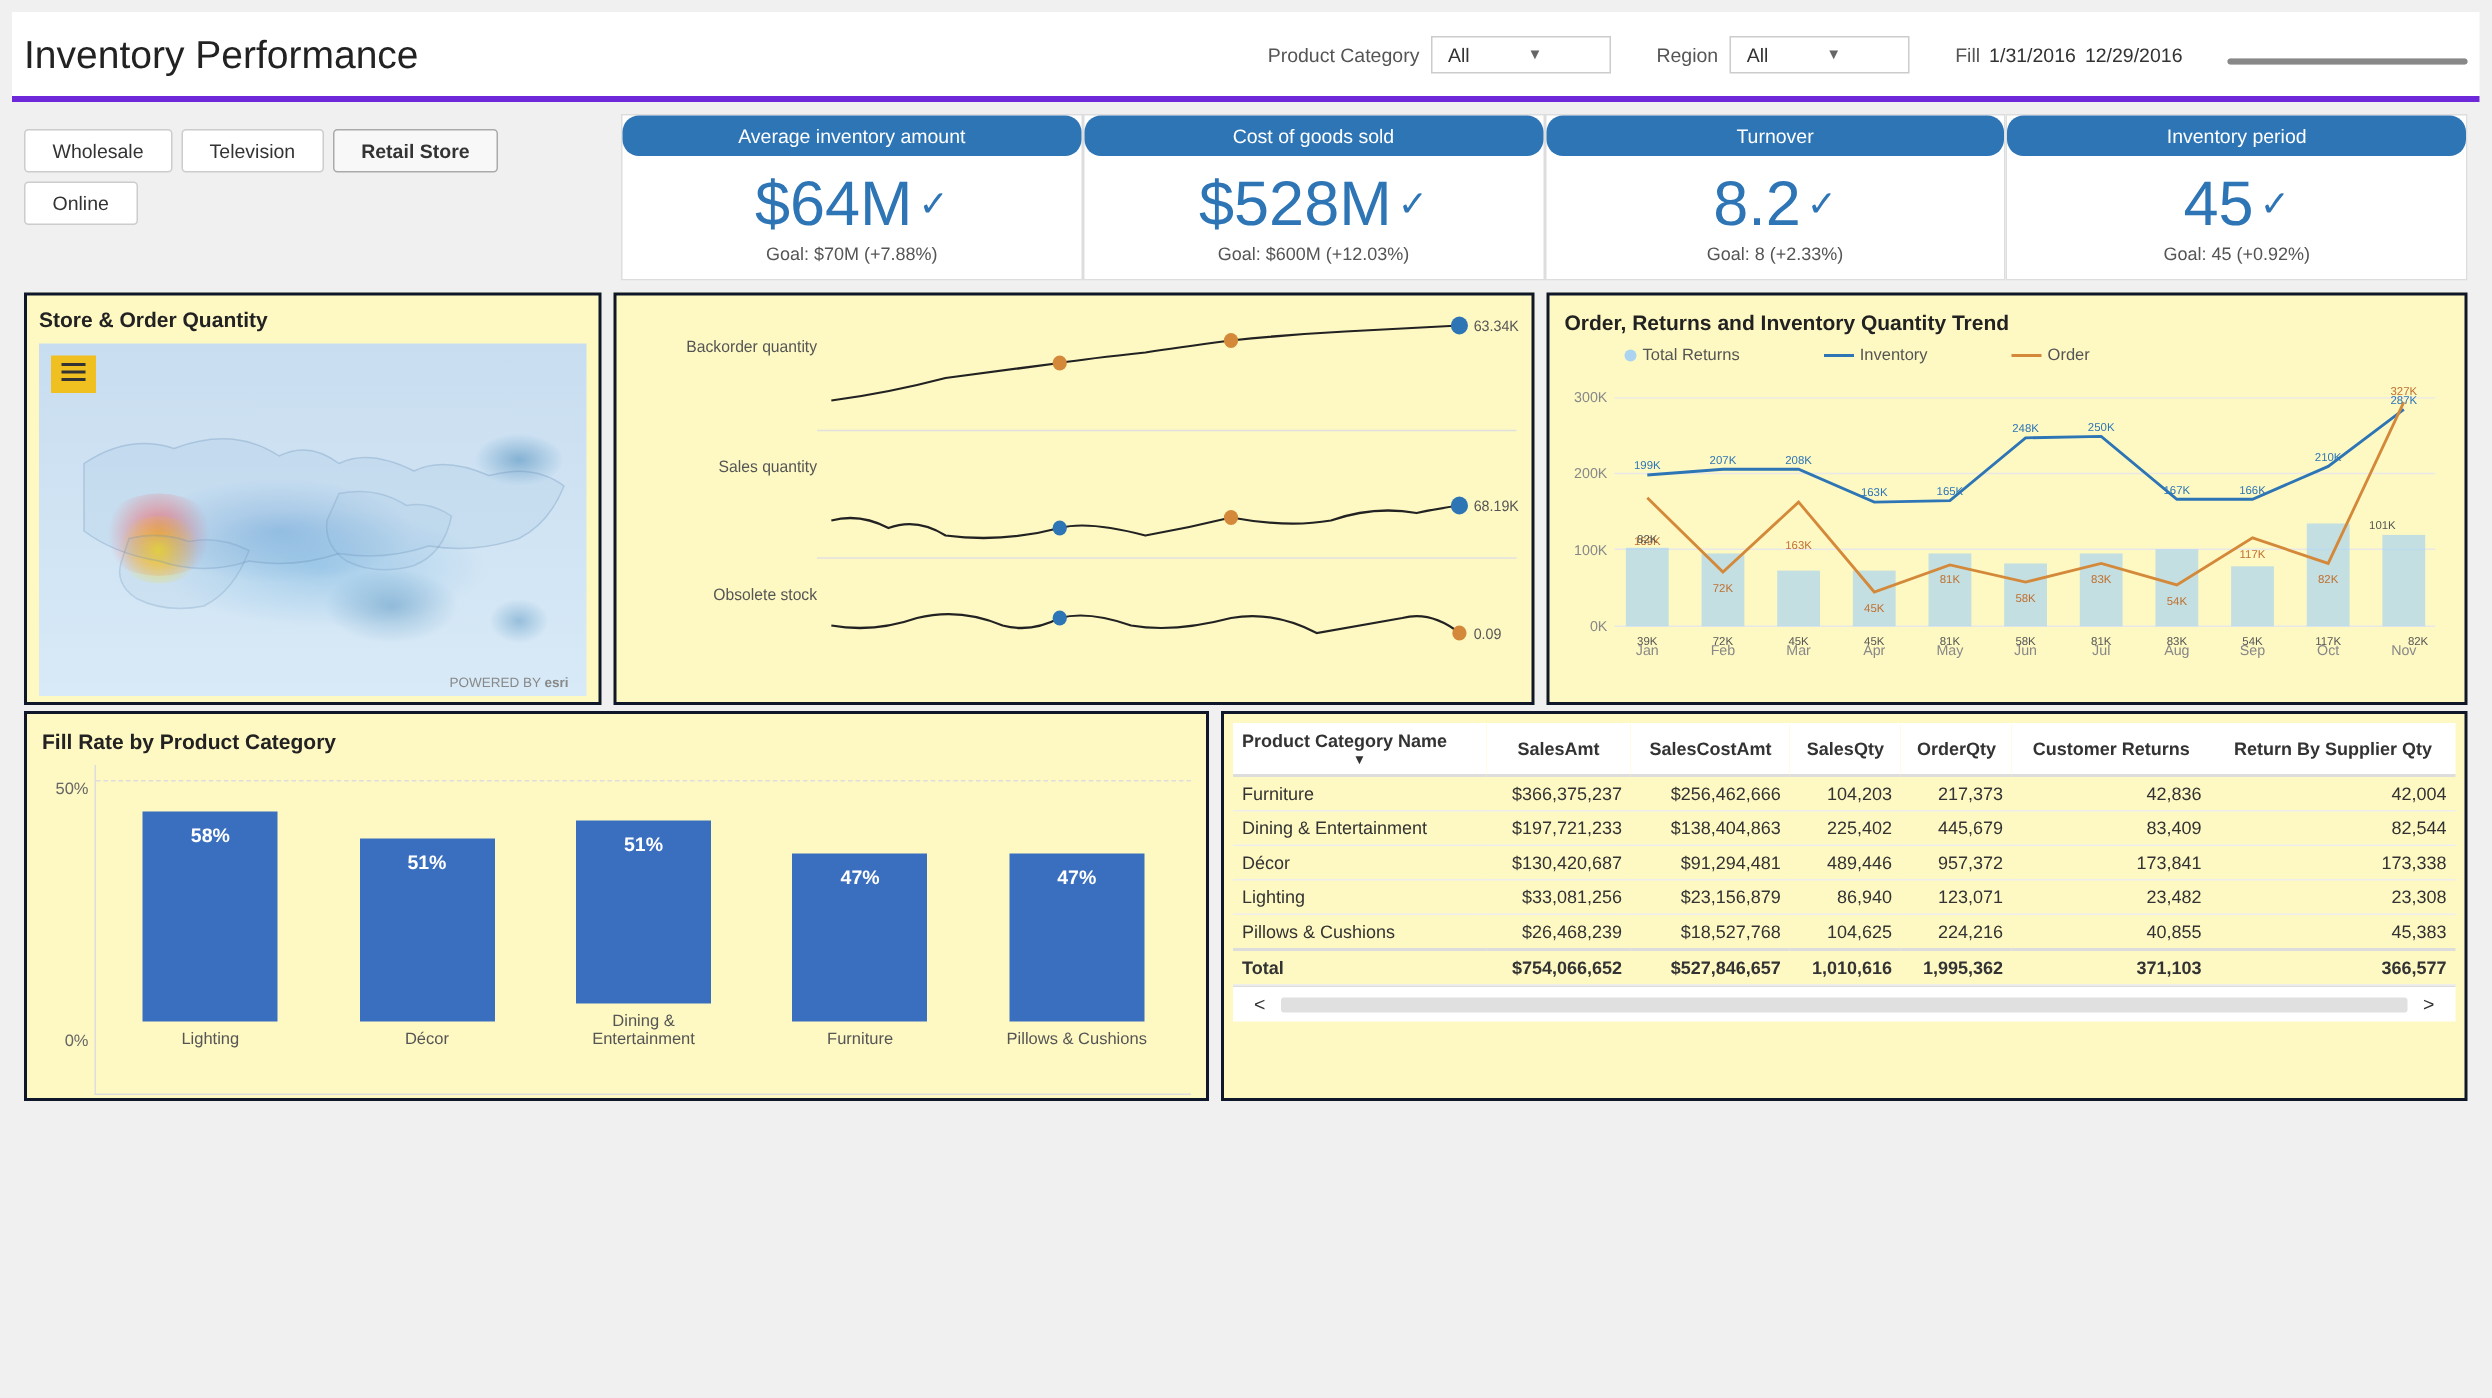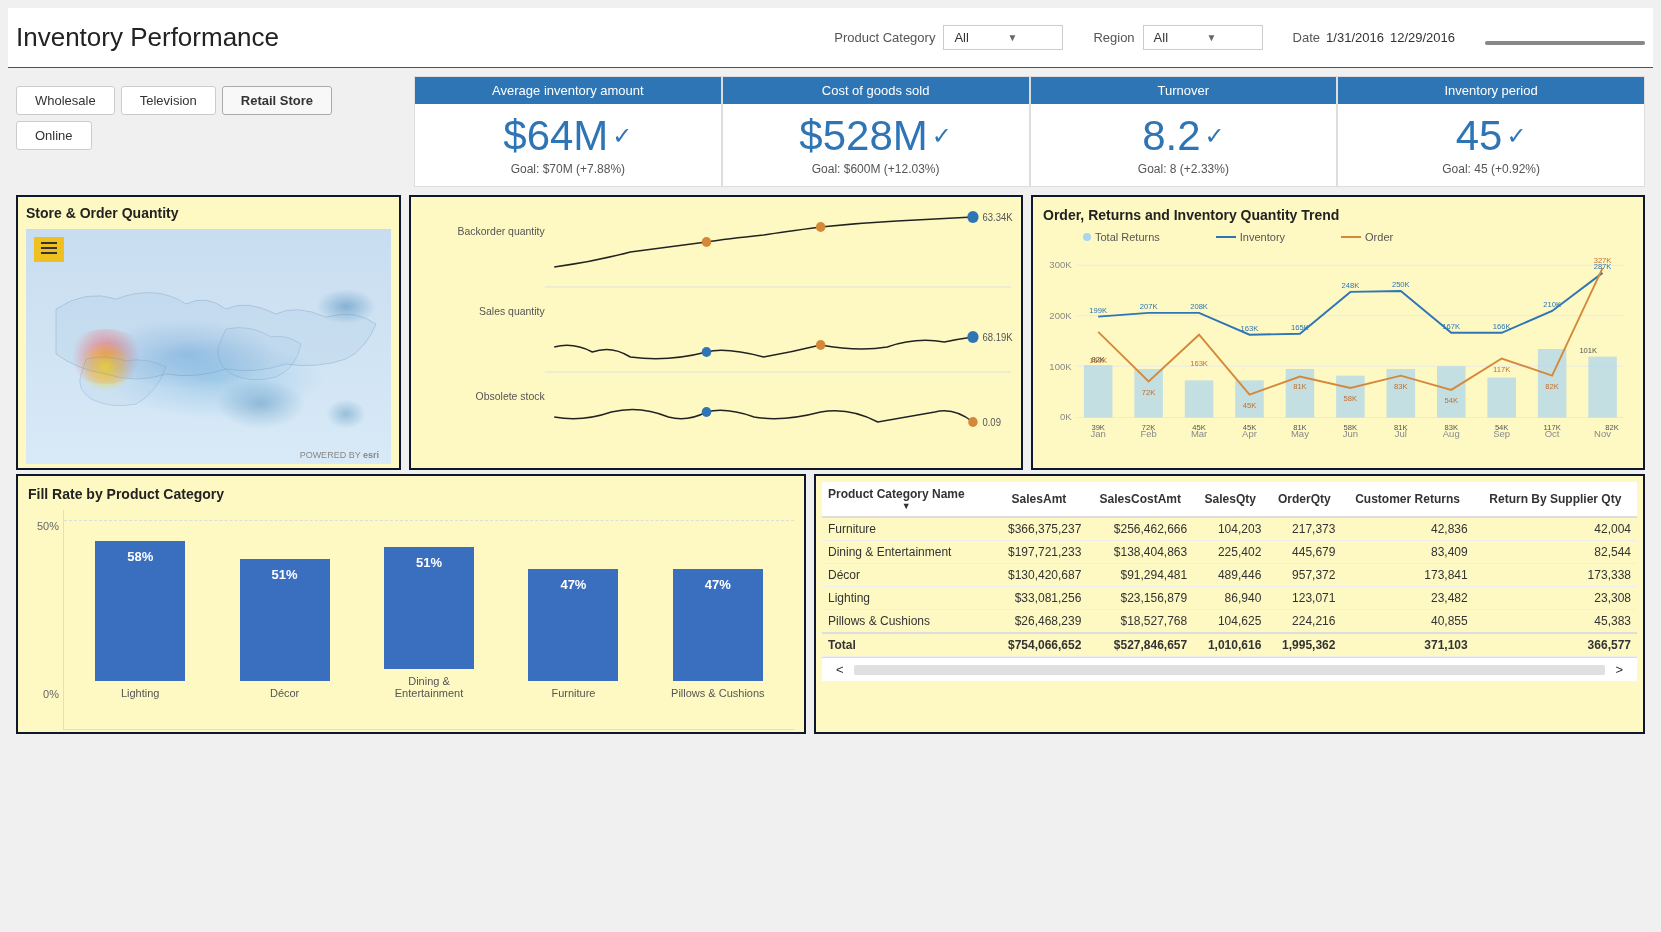--- a/index.html
+++ b/index.html
@@ -1,42 +1,42 @@
 <!DOCTYPE html>
 <html><head>
   <meta charset="utf-8">
   <style>
     * { box-sizing: border-box; margin: 0; padding: 0; }
     body { font-family: 'Segoe UI', Arial, sans-serif; background: #f0f0f0; font-size: 13px; color: #333; }
     
     .dashboard { width: 1661px; height: 932px; background: #f0f0f0; overflow: hidden; padding: 8px; }
     
     
-    .header { display: flex; align-items: center; padding: 6px 8px; background: white; border-bottom: 1px solid #6d28d9; height: 60px; }
+    .header { display: flex; align-items: center; padding: 6px 8px; background: white; border-bottom: 4px solid #6d28d9; height: 60px; }
     .page-title { font-size: 26px; font-weight: 300; color: #222; flex: 0 0 auto; }
     .filter-bar { display: flex; align-items: center; gap: 30px; margin-left: auto; }
     .filter-group { display: flex; align-items: center; gap: 8px; }
     .filter-label { font-size: 13px; color: #555; font-weight: 500; }
     .filter-dropdown { display: flex; align-items: center; border: 1px solid #ccc; background: white; padding: 4px 10px; min-width: 120px; cursor: pointer; font-size: 13px; }
     .filter-dropdown span { flex: 1; }
     .chevron { font-size: 10px; color: #666; margin-left: 8px; }
     .date-range { display: flex; align-items: center; gap: 6px; font-size: 13px; }
     .date-slider-container { display: flex; align-items: center; gap: 6px; }
     .date-slider { width: 160px; height: 4px; background: #ccc; border-radius: 2px; position: relative; margin-top: 10px; }
     .date-slider-track { position: absolute; left: 0; right: 0; top: 0; height: 4px; background: #888; border-radius: 2px; }
     
     
     .segment-row { display: flex; gap: 6px; padding: 10px 8px 6px 8px; }
     .segment-btn { padding: 6px 18px; border: 1px solid #ccc; background: white; border-radius: 3px; cursor: pointer; font-size: 13px; color: #333; }
     .segment-btn.active { border-color: #aaa; background: #f8f8f8; font-weight: 600; }
     
     
     .kpi-row { display: flex; gap: 0; margin: 0 8px; }
     .kpi-card { flex: 1; border: 1px solid #ddd; background: white; }
-    .kpi-header { background: #2e75b6; color: white; text-align: center; padding: 6px 4px; font-size: 13px; }
+    .kpi-header { background: #2e75b6; color: white; text-align: center; padding: 6px 4px; font-size: 13px; border-radius: 11px; }
     .kpi-body { text-align: center; padding: 8px 4px 10px 4px; }
     .kpi-value { font-size: 42px; color: #2e75b6; font-weight: 300; display: flex; align-items: center; justify-content: center; gap: 4px; }
     .kpi-check { color: #2e75b6; font-size: 24px; }
     .kpi-goal { font-size: 12px; color: #555; margin-top: 2px; }
     
     
     .panel { background: #fef9c3; border: 2px solid #0f172a; padding: 10px; }
     .panel-title { font-size: 14px; font-weight: 600; color: #222; margin-bottom: 8px; }
     
     
@@ -81,21 +81,21 @@
         </div>
       </div>
       <div class="filter-group">
         <span class="filter-label">Region</span>
         <div class="filter-dropdown">
           <span>All</span>
           <span class="chevron">▼</span>
         </div>
       </div>
       <div class="filter-group date-range">
-        <span class="filter-label">Date</span>
+        <span class="filter-label">Fill</span>
         <span>1/31/2016</span>
         <span>12/29/2016</span>
       </div>
       <div class="date-slider-container">
         <div class="date-slider">
           <div class="date-slider-track"></div>
         </div>
       </div>
     </div>
   </div>

